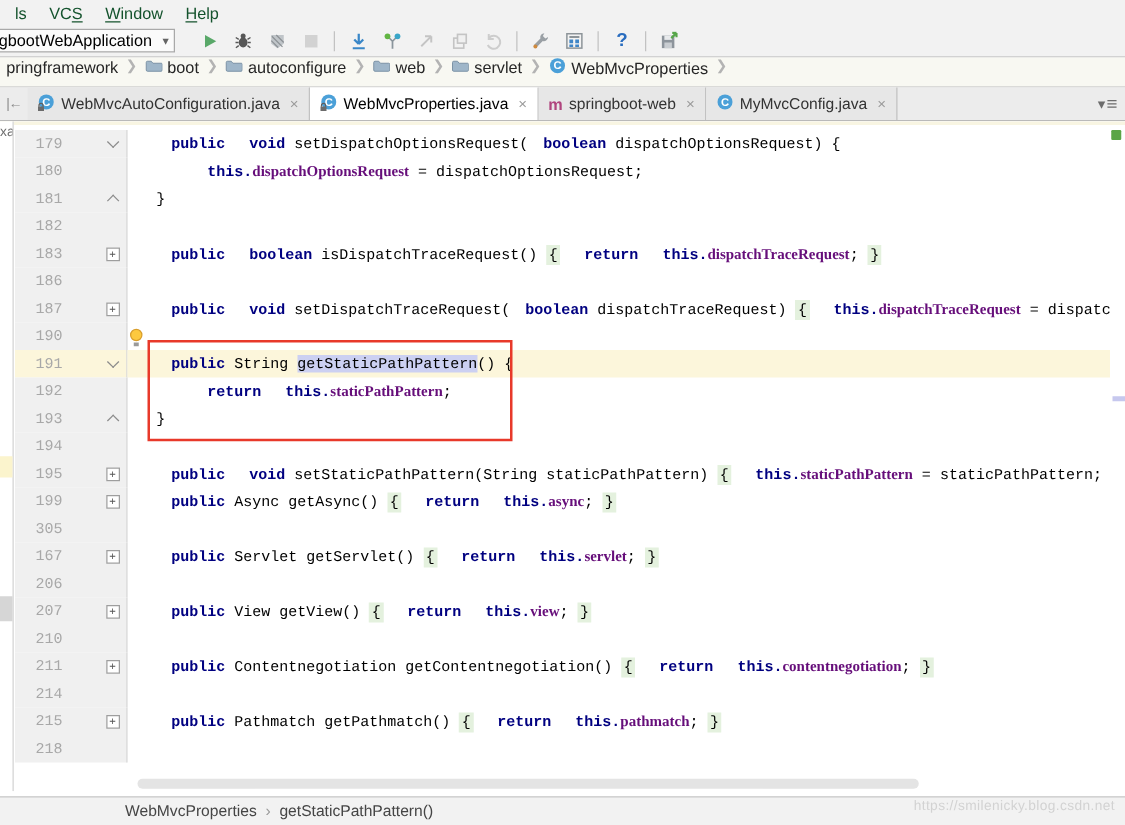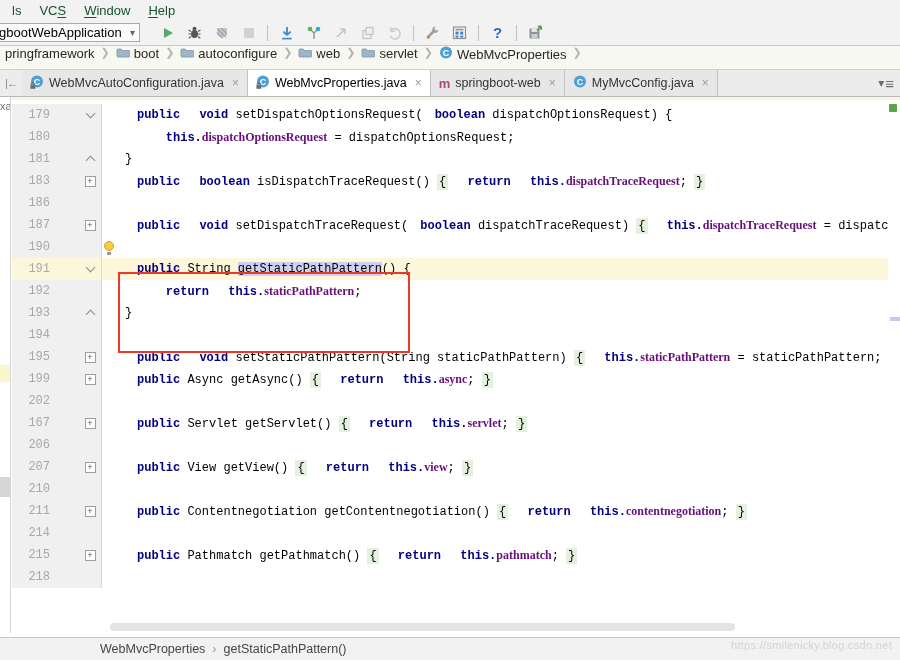--- a/index.html
+++ b/index.html
@@ -293,20 +293,28 @@
           <div class="num">181</div>
           <div class="foldc">
             <span class="f-close"></span>
           </div>
         </div>
         <div class="ico"></div>
         <div class="code"><span class="tk-pln">}</span></div>
       </div>
       <div class="row">
         <div class="gut">
+          <div class="num">182</div>
+          <div class="foldc"></div>
+        </div>
+        <div class="ico"></div>
+        <div class="code"></div>
+      </div>
+      <div class="row">
+        <div class="gut">
           <div class="num">183</div>
           <div class="foldc">
             <span class="f-plus">+</span>
           </div>
         </div>
         <div class="ico"></div>
         <div class="code"><span class="tk-kw">public</span><span class="tk-pln"> </span><span class="tk-kw">boolean</span><span class="tk-pln"> isDispatchTraceRequest() </span><span class="tk-fold">{</span><span class="tk-pln"> </span><span class="tk-kw">return</span><span class="tk-pln"> </span><span class="tk-kw">this.</span><span class="tk-fld">dispatchTraceRequest</span><span class="tk-pln">; </span><span class="tk-fold">}</span></div>
       </div>
       <div class="row">
         <div class="gut">
@@ -385,21 +393,21 @@
           <div class="num">199</div>
           <div class="foldc">
             <span class="f-plus">+</span>
           </div>
         </div>
         <div class="ico"></div>
         <div class="code"><span class="tk-kw">public</span><span class="tk-pln"> Async getAsync() </span><span class="tk-fold">{</span><span class="tk-pln"> </span><span class="tk-kw">return</span><span class="tk-pln"> </span><span class="tk-kw">this.</span><span class="tk-fld">async</span><span class="tk-pln">; </span><span class="tk-fold">}</span></div>
       </div>
       <div class="row">
         <div class="gut">
-          <div class="num">202</div>
+          <div class="num">305</div>
           <div class="foldc"></div>
         </div>
         <div class="ico"></div>
         <div class="code"></div>
       </div>
       <div class="row">
         <div class="gut">
           <div class="num">167</div>
           <div class="foldc">
             <span class="f-plus">+</span>

